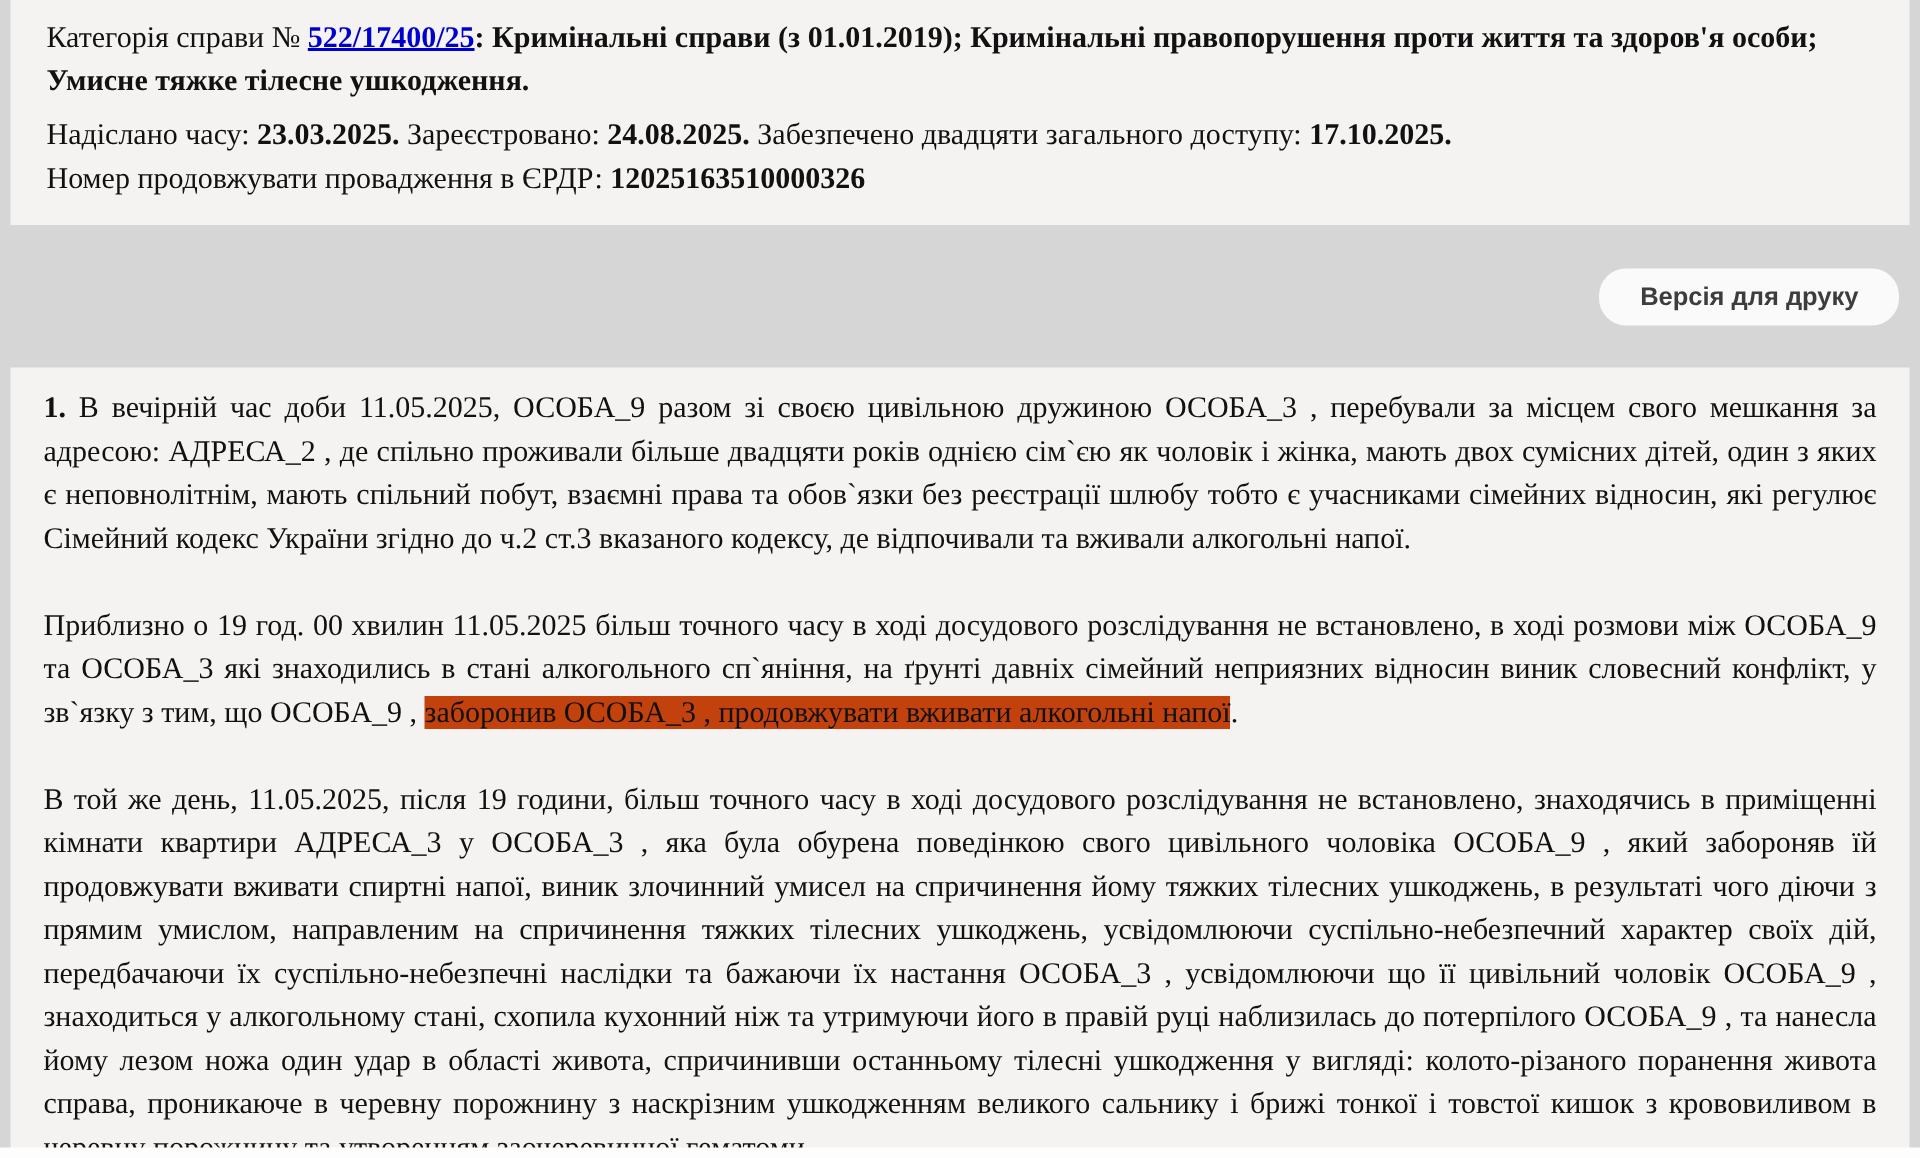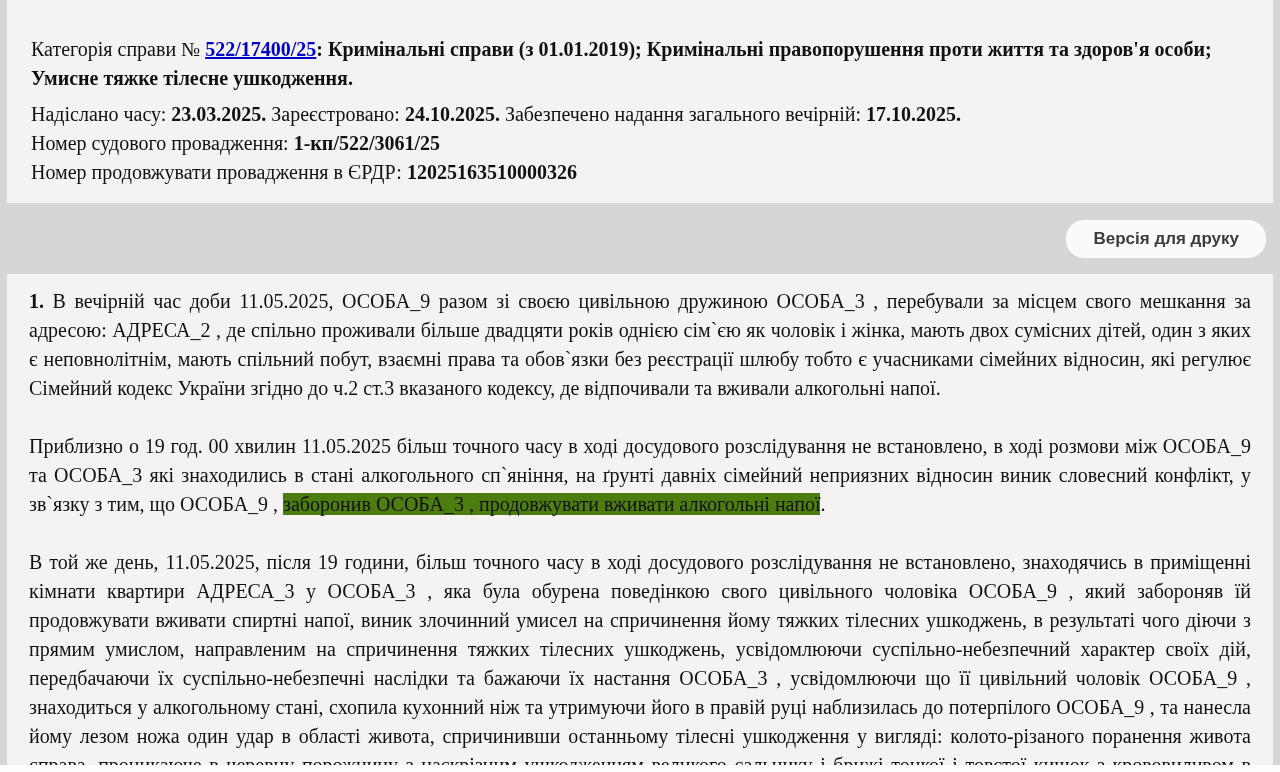--- a/index.html
+++ b/index.html
@@ -15,73 +15,72 @@
   .panel {
     background: #f4f3f1;
     margin: 0 7px;
   }
   .top-panel {
     padding: 11px 24px 16px 24px;
     font-size: 20px;
     line-height: 29px;
   }
   .top-panel p { margin: 0; }
-  .top-panel .category-line { margin-bottom: 7px; font-weight: 700; margin-top: 24px; }
+  .top-panel .category-line { margin-bottom: 7px; font-weight: 700; }
   .top-panel .category-line .label-regular { font-weight: 400; }
   a.case-link {
     color: #0000cc;
     font-weight: 700;
     text-decoration: underline;
     cursor: pointer;
   }
   .toolbar {
     height: 71px;
     display: flex;
     align-items: center;
     justify-content: flex-end;
-    padding: 0 14px;
+    padding: 12px 14px;
   }
   .print-btn {
     font-family: "Liberation Sans", "DejaVu Sans", sans-serif;
     font-size: 17px;
     font-weight: 700;
     color: #3d3d3d;
     background: #fafafa;
     border: none;
     border-radius: 18px;
     padding: 9px 27px;
     cursor: pointer;
   }
   .content-panel {
     padding: 13px 22px 0 22px;
     font-size: 20px;
     line-height: 29px;
     text-align: justify;
   }
   .content-panel p { margin: 0 0 29px 0; }
   .hl {
-    background: #4d7c0f;
+    background: #c2410c;
     color: inherit;
   }
   .bottom-strip {
     position: fixed;
     left: 0;
     bottom: 0;
     width: 1280px;
     height: 7px;
     background: #fdfdfd;
   }
 </style>
 </head>
 <body>
 
 <div class="panel top-panel">
   <p class="category-line"><span class="label-regular">Категорія справи № </span><a class="case-link" href="#">522/17400/25</a><span>: Кримінальні справи (з 01.01.2019); Кримінальні правопорушення проти життя та здоров'я особи; Умисне тяжке тілесне ушкодження.</span></p>
-  <p><span>Надіслано часу: </span><b>23.03.2025.</b><span> Зареєстровано: </span><b>24.10.2025.</b><span> Забезпечено надання загального вечірній: </span><b>17.10.2025.</b></p>
-  <p><span>Номер судового провадження: </span><b>1-кп/522/3061/25</b></p>
+  <p><span>Надіслано часу: </span><b>23.03.2025.</b><span> Зареєстровано: </span><b>24.08.2025.</b><span> Забезпечено двадцяти загального доступу: </span><b>17.10.2025.</b></p>
   <p><span>Номер продовжувати провадження в ЄРДР: </span><b>12025163510000326</b></p>
 </div>
 
 <div class="toolbar">
   <button class="print-btn">Версія для друку</button>
 </div>
 
 <div class="panel content-panel">
   <p><b>1.</b><span> В вечірній час доби 11.05.2025, ОСОБА_9 разом зі своєю цивільною дружиною ОСОБА_3 , перебували за місцем свого мешкання за адресою: АДРЕСА_2 , де спільно проживали більше двадцяти років однією сім`єю як чоловік і жінка, мають двох сумісних дітей, один з яких є неповнолітнім, мають спільний побут, взаємні права та обов`язки без реєстрації шлюбу тобто є учасниками сімейних відносин, які регулює Сімейний кодекс України згідно до ч.2 ст.3 вказаного кодексу, де відпочивали та вживали алкогольні напої.</span></p>
   <p><span>Приблизно о 19 год. 00 хвилин 11.05.2025 більш точного часу в ході досудового розслідування не встановлено, в ході розмови між ОСОБА_9 та ОСОБА_3 які знаходились в стані алкогольного сп`яніння, на ґрунті давніх сімейний неприязних відносин виник словесний конфлікт, у зв`язку з тим, що ОСОБА_9 , </span><span class="hl">заборонив ОСОБА_3 , продовжувати вживати алкогольні напої</span><span>.</span></p>

